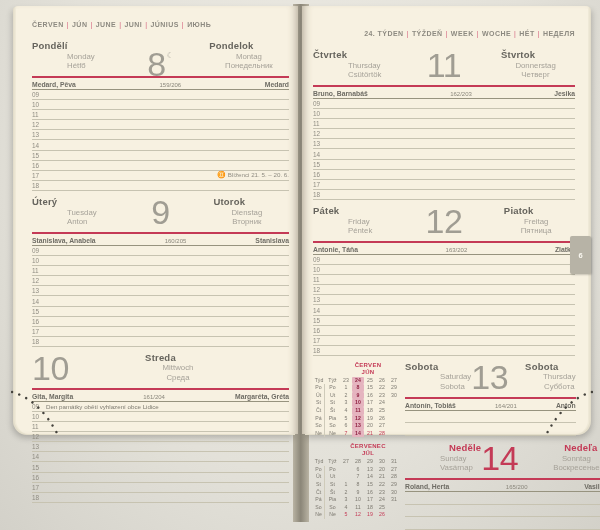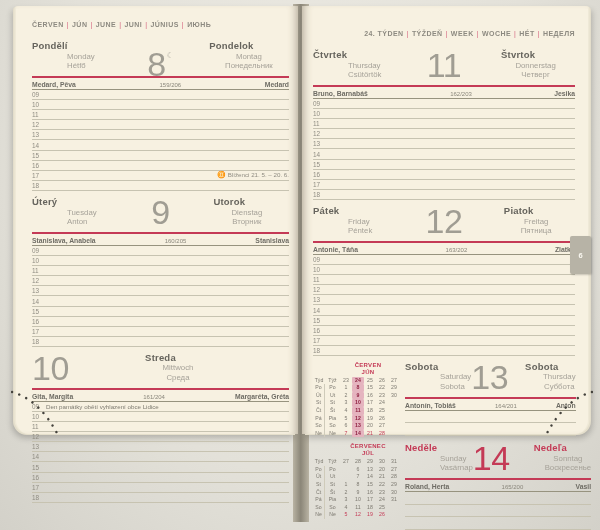--- a/index.html
+++ b/index.html
@@ -23,21 +23,21 @@
 
   .phead{font-size:7px;font-weight:700;letter-spacing:.45px;color:#8d8a81;height:19px;white-space:nowrap;}
   .phead.r{text-align:right;}
   .phead .sep{color:#d4647e;padding:0 3px;font-weight:400;}
 
   .block + .block{margin-top:5px;}
   .bhead{display:grid;grid-template-columns:1fr auto 1fr;height:36px;align-items:start;}
   .names{line-height:1.22;}
   .names.right{text-align:center;}
   .pri{font-size:9.5px;font-weight:700;color:#66645d;letter-spacing:.2px;}
-  .pri.red{color:#c43a56;}
+  .pri.red{color:#c43a56;margin-left:44px;}
   .sec{font-size:7.8px;color:#a6a299;margin-left:35px;}
   .bignum{font-size:34px;line-height:32px;color:#a09d93;letter-spacing:-.5px;position:relative;top:0;}
   .bignum.red{color:#c43a56;}
   .bignum .sup{font-size:8px;color:#b2afa4;vertical-align:18px;margin-left:1px;letter-spacing:0;}
   .redline{height:2px;background:#c43a56;}
   .nday{display:flex;justify-content:space-between;align-items:flex-end;
     font-size:6.8px;font-weight:700;color:#6e6c64;height:10px;padding-bottom:1px;
     border-bottom:1px solid #97937f;}
   .nday .ndc{font-weight:400;font-size:6px;color:#8a877c;}
   .slot{height:10.1px;box-sizing:border-box;border-bottom:1px solid #c7c3b1;

